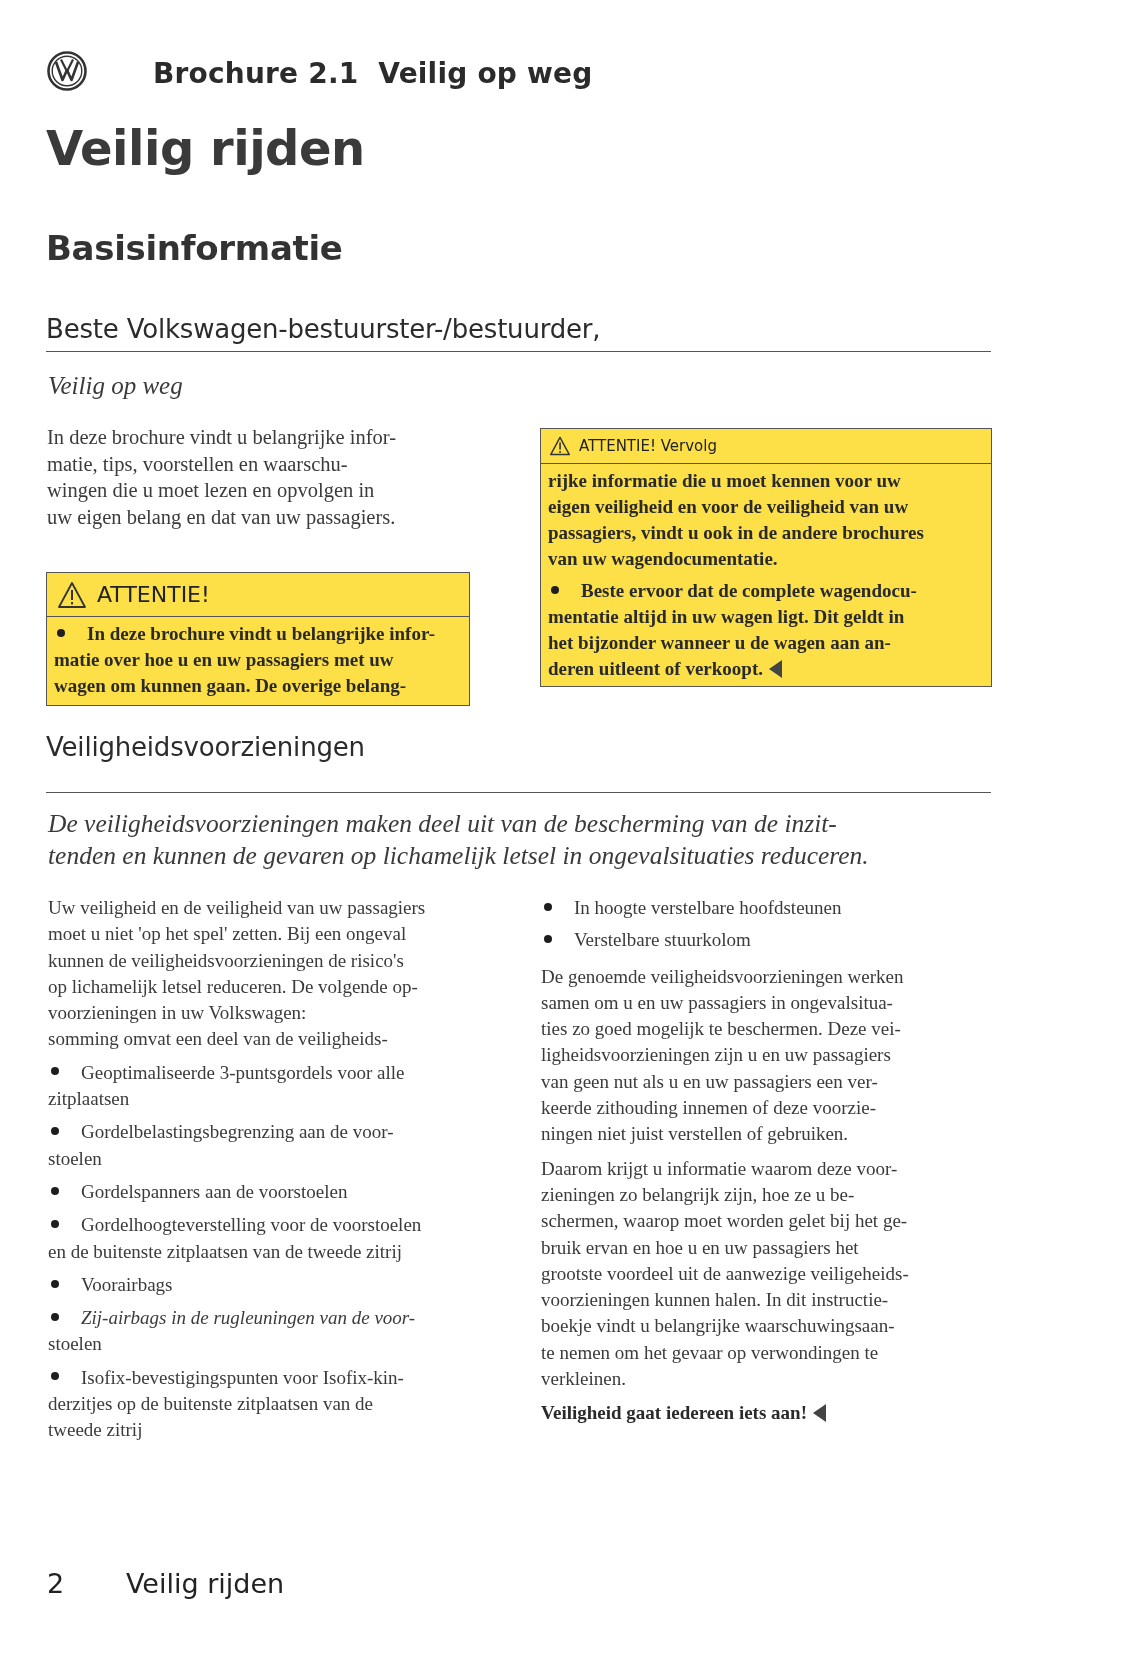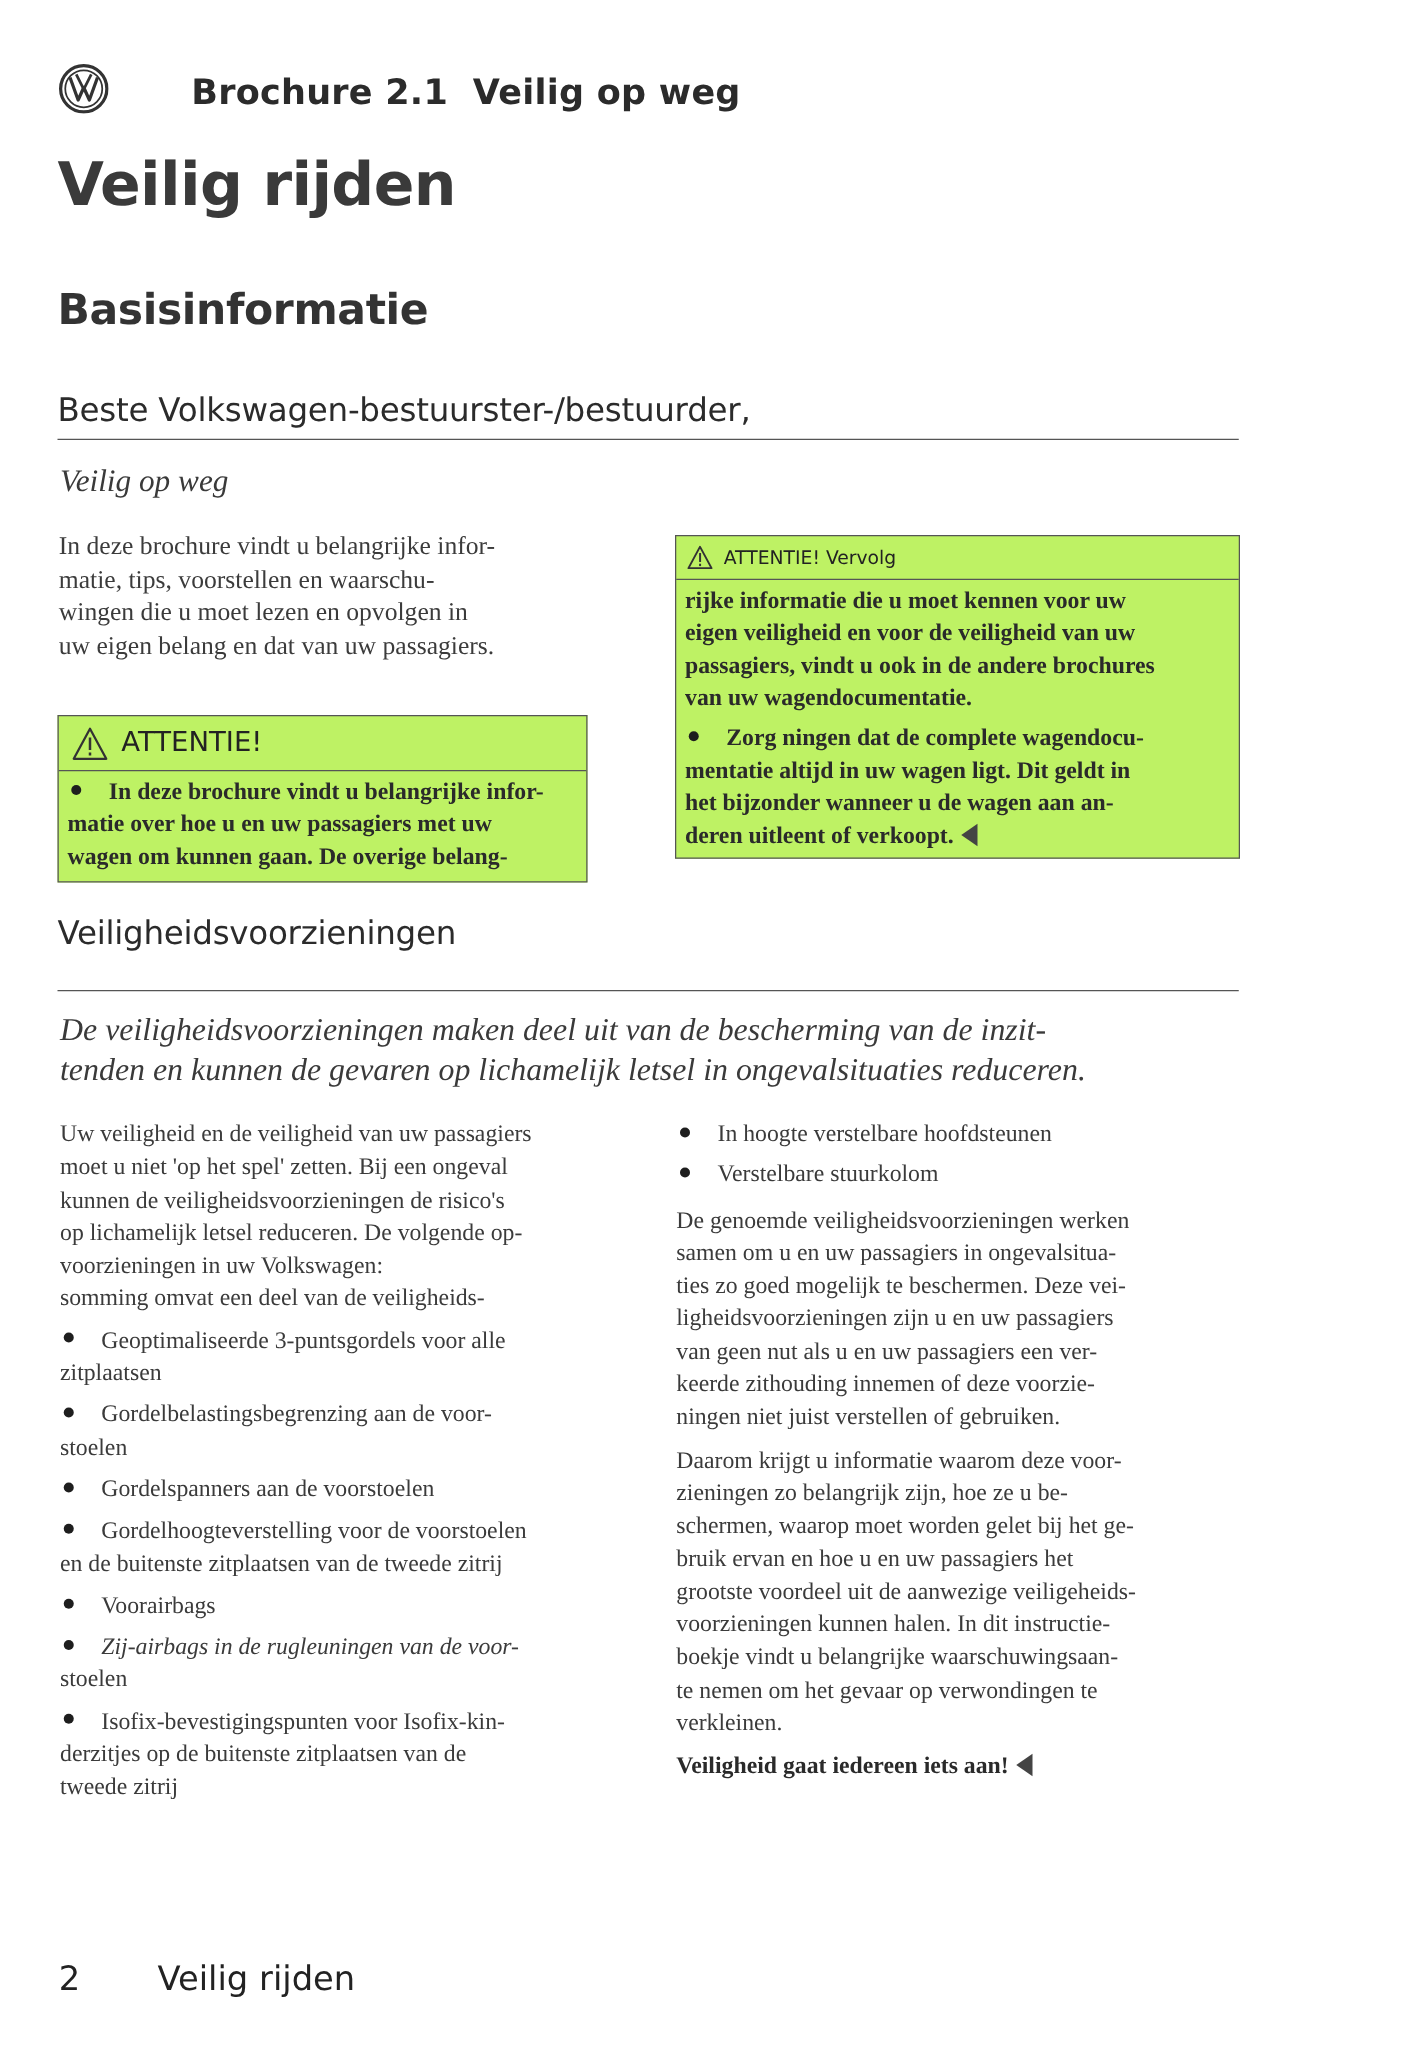--- a/index.html
+++ b/index.html
@@ -17,21 +17,21 @@
 
   .section-head { font-size: 26px; font-weight: 500; color: #2b2b2b; letter-spacing: -0.2px; }
   .rule { height: 0; border-top: 1.6px solid #555; }
 
   .italic-lead { font-style: italic; color: #3a3a3a; }
 
   .body-text { font-size: 20.5px; line-height: 26.5px; color: #3b3b3b; }
   .body-text-sm { font-size: 19px; line-height: 26.3px; color: #3b3b3b; }
 
   
-  .warn-box { border: 1.2px solid #555; background: #bef264; box-sizing: border-box; }
+  .warn-box { border: 1.2px solid #555; background: #fde047; box-sizing: border-box; }
   .warn-head { border-bottom: 1.2px solid #555; display: flex; align-items: center; box-sizing: border-box; }
   .warn-head .label { font-family: "DejaVu Sans", "Liberation Sans", sans-serif; color: #222; }
   .warn-body { font-family: "Liberation Serif", "DejaVu Serif", serif; font-weight: 700; color: #2a2a2a; }
 
   ul.bullets { list-style: none; margin: 0; padding: 0; }
   ul.bullets li { position: relative; }
   .dot { display: inline-block; width: 8px; height: 8px; border-radius: 50%; background: #1e1e1e; vertical-align: middle; margin-right: 22px; position: relative; top: -3px; margin-left: 3px; }
 
   .back-arrow { display: inline-block; width: 0; height: 0; border-top: 9px solid transparent; border-bottom: 9px solid transparent; border-right: 13px solid #444; vertical-align: middle; margin-left: 6px; position: relative; top: -2px; }
 
@@ -93,21 +93,21 @@
         <rect x="14" y="21" width="2.2" height="2.6" fill="#333"></rect>
       </svg>
     </span>
     <span class="label" style="font-size:15px;">ATTENTIE! Vervolg</span>
   </div>
   <div class="warn-body" style="font-size:19px; line-height:26px; padding:4px 0 0 7px;">
     <div>rijke informatie die u moet kennen voor uw</div>
     <div>eigen veiligheid en voor de veiligheid van uw</div>
     <div>passagiers, vindt u ook in de andere brochures</div>
     <div>van uw wagendocumentatie.</div>
-    <div style="margin-top:6px;"><span class="dot"></span><span>Zorg ningen dat de complete wagendocu-</span></div>
+    <div style="margin-top:6px;"><span class="dot"></span><span>Beste ervoor dat de complete wagendocu-</span></div>
     <div>mentatie altijd in uw wagen ligt. Dit geldt in</div>
     <div>het bijzonder wanneer u de wagen aan an-</div>
     <div><span>deren uitleent of verkoopt.</span><span class="back-arrow"></span></div>
   </div>
 </div>
 
 <div class="abs section-head sans" style="left:46px; top:732px;">Veiligheidsvoorzieningen</div>
 <div class="abs rule" style="left:46px; top:792px; width:945px;"></div>
 
 <div class="abs italic-lead serif" style="left:48px; top:808px; font-size:25.5px; line-height:32px; width:960px;">

